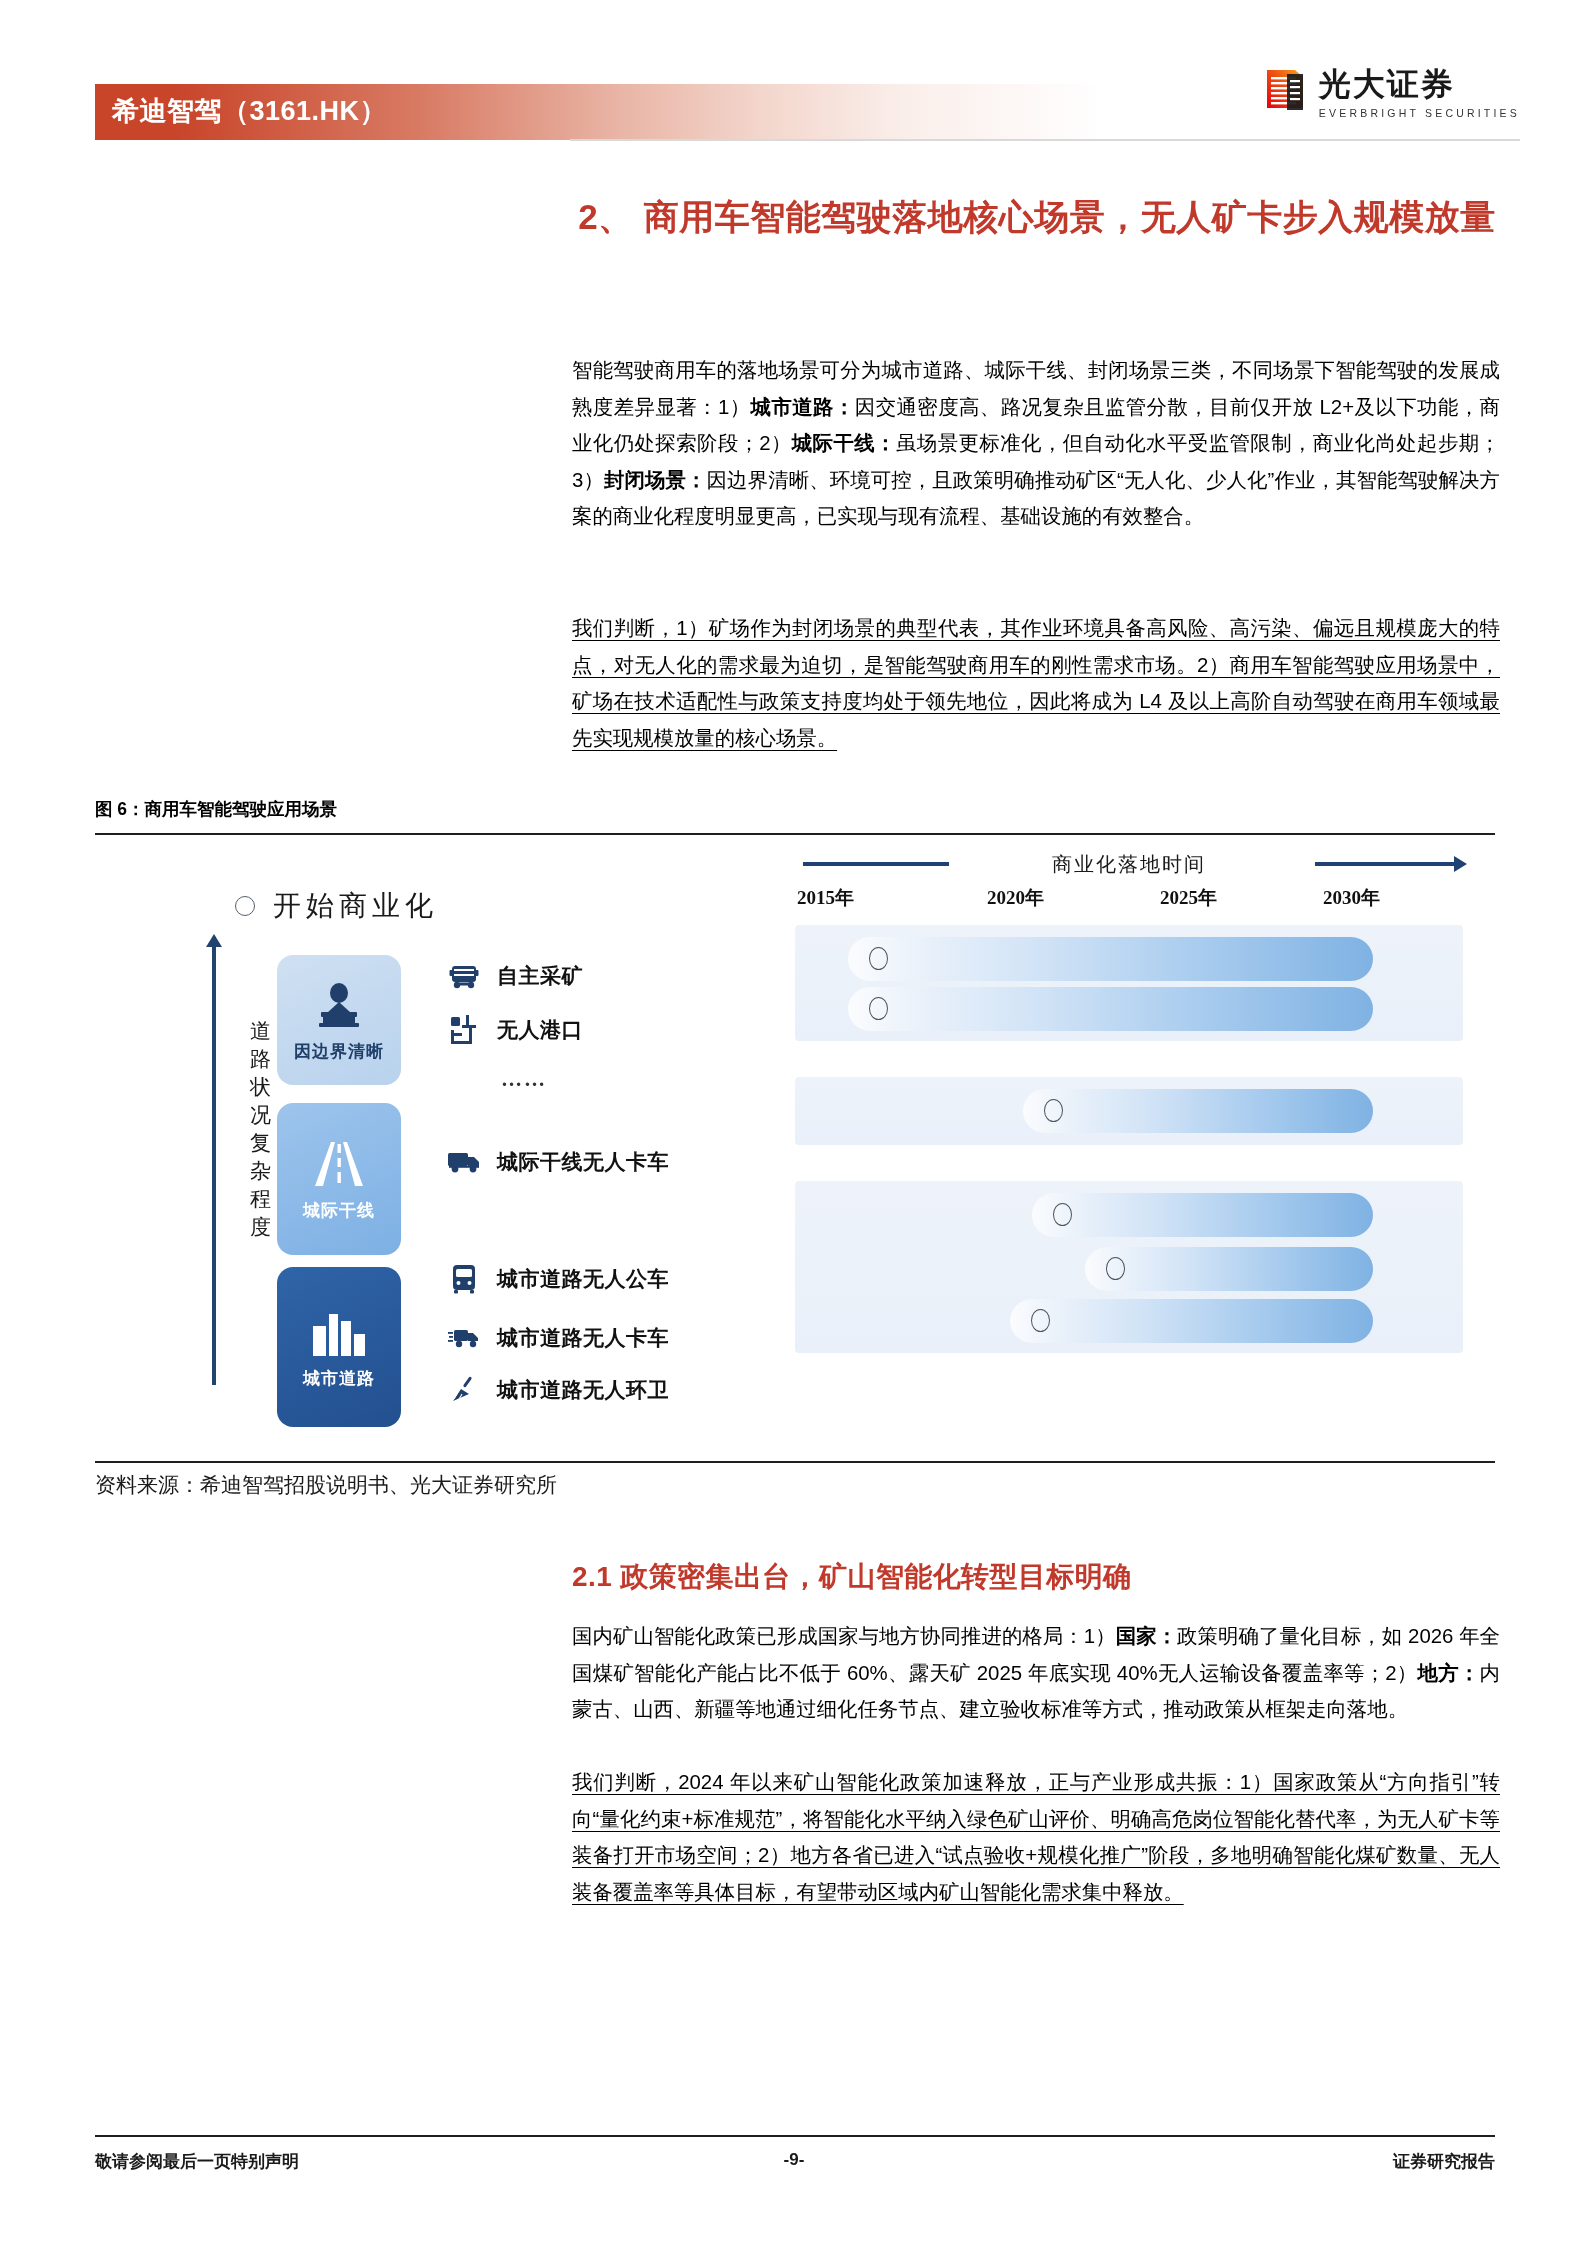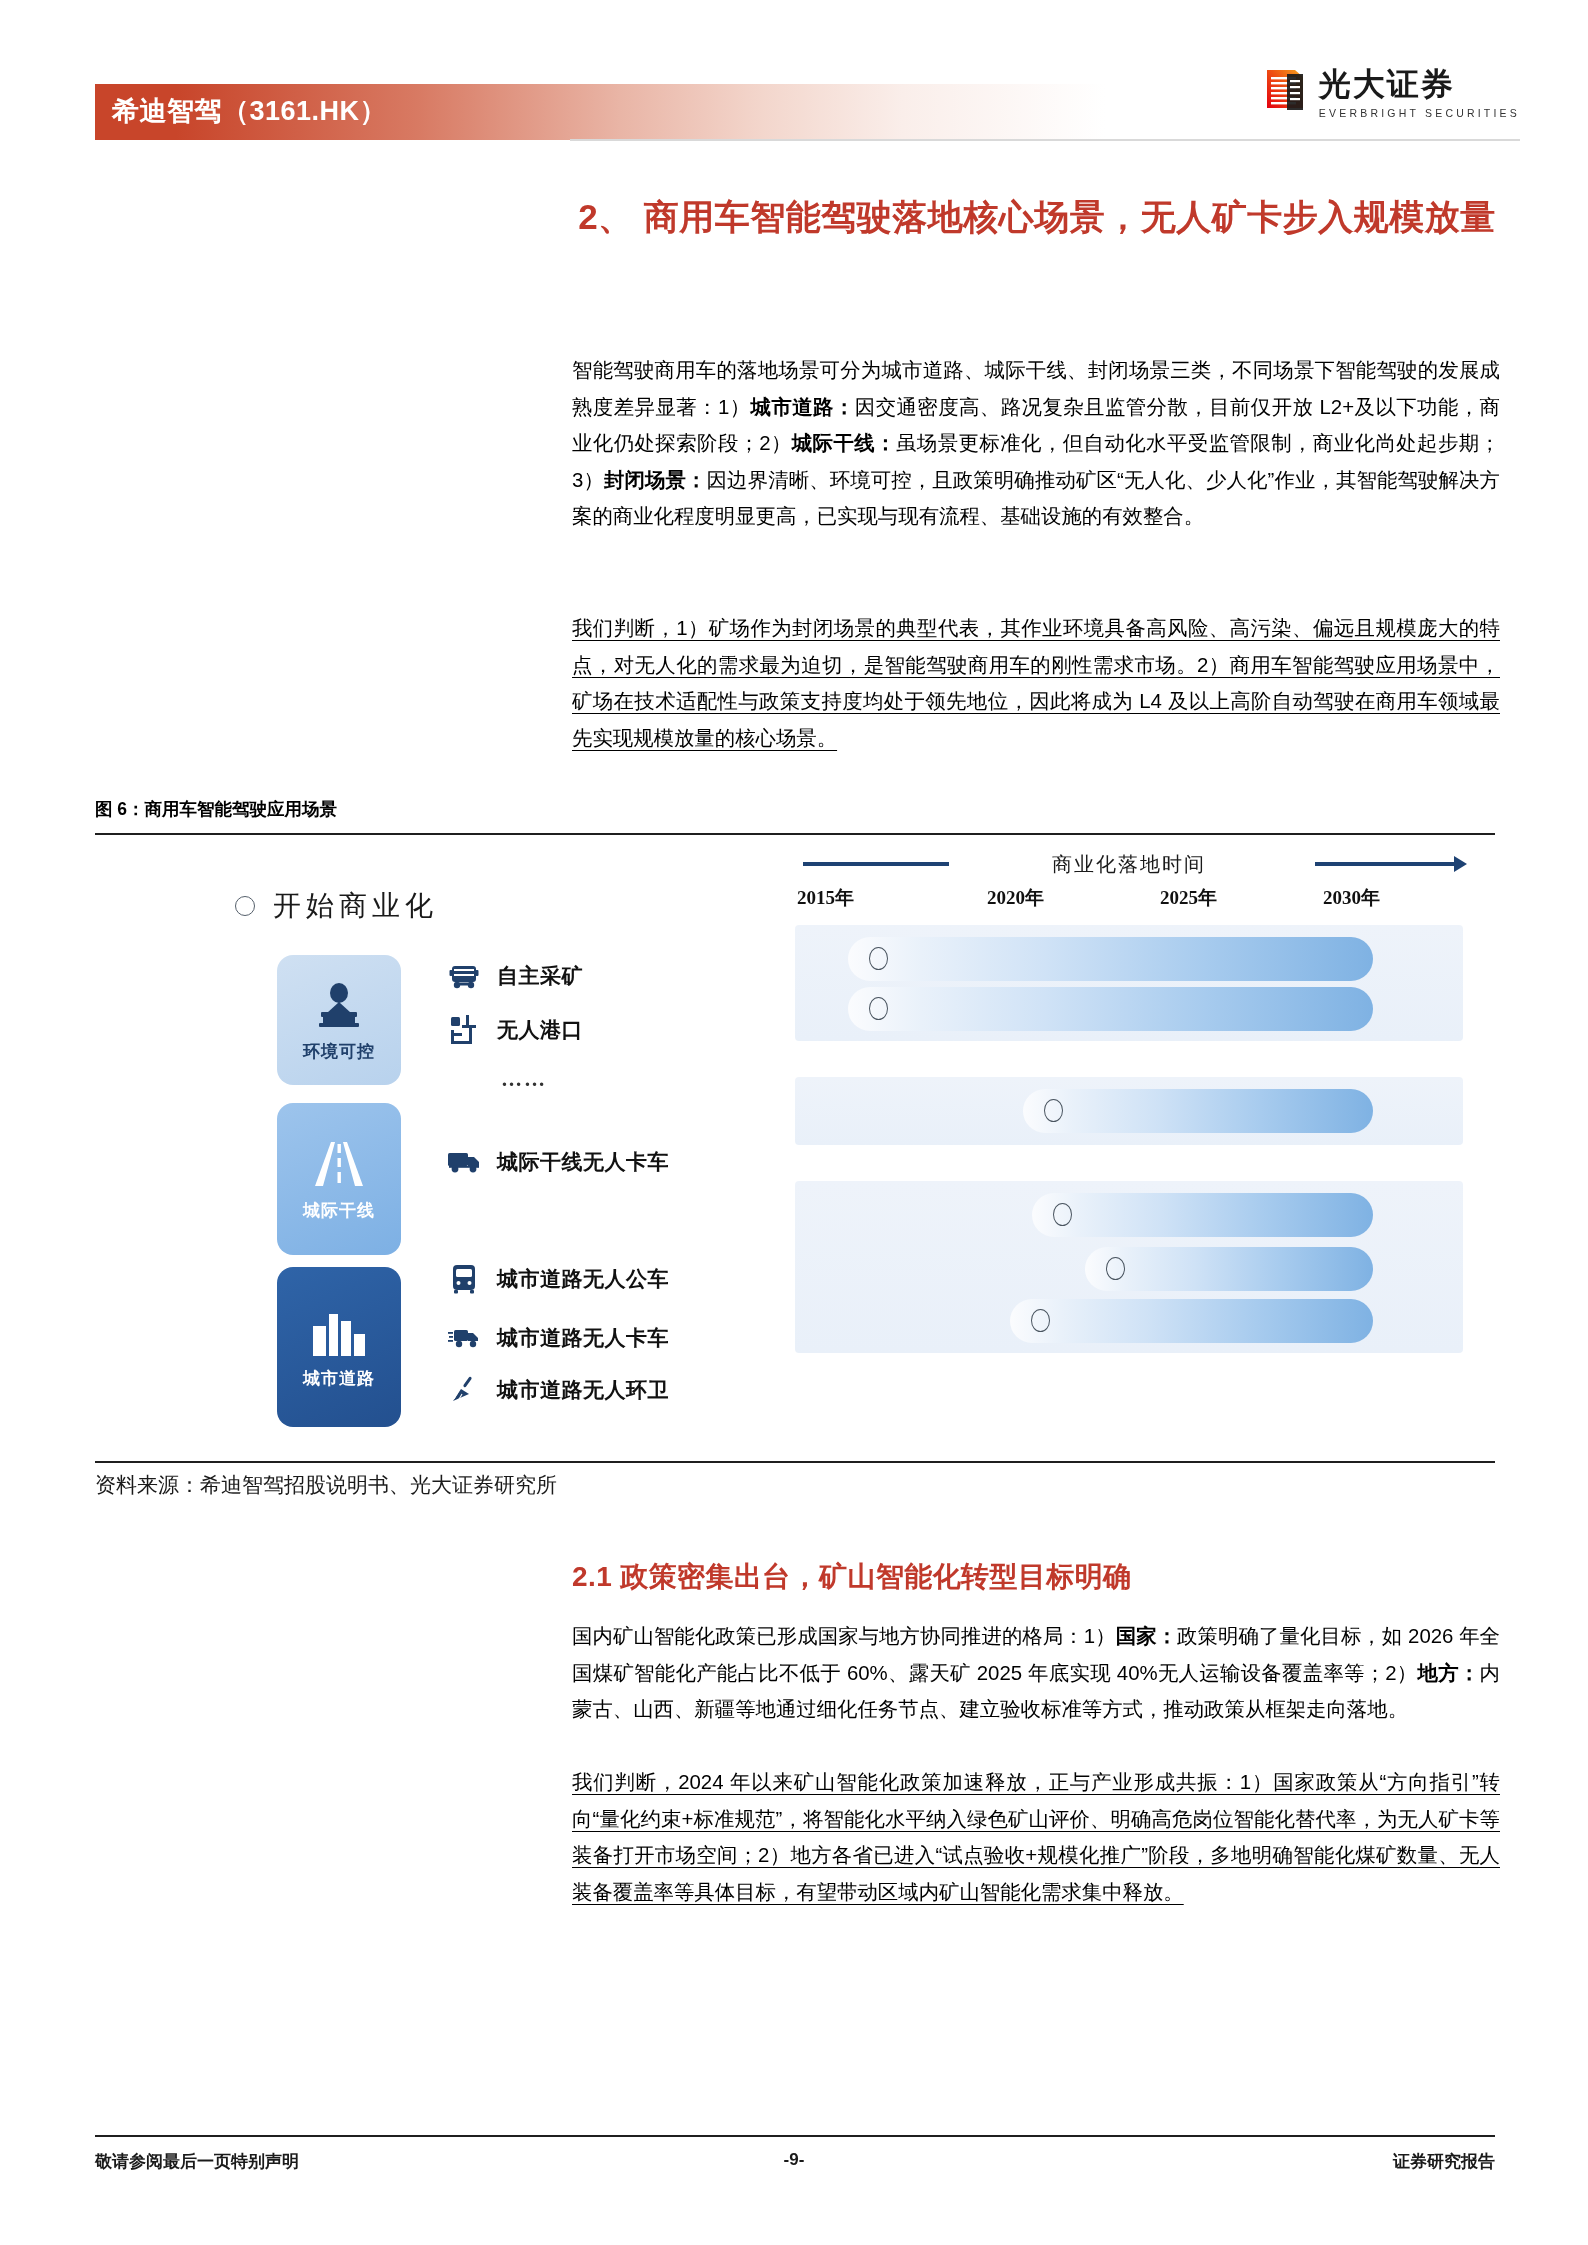--- a/index.html
+++ b/index.html
@@ -437,35 +437,39 @@
 <div class="fig-caption">图 6：商用车智能驾驶应用场景</div>
 <div class="fig-rule-top"></div>
 
 <div class="figure-area">
 
   <div class="legend">
     <span class="legend-circle"></span>
     <span class="legend-label">开始商业化</span>
   </div>
 
+  <div class="vaxis">
+    <div class="vaxis-arrow"></div>
+    <div class="vaxis-text">道路状况复杂程度</div>
+  </div>
 
   <div class="cards">
 
     <div class="card" id="card-0">
       <div class="card-icon">
         <svg width="52" height="52" viewBox="0 0 52 52" xmlns="http://www.w3.org/2000/svg" fill="#20406b">
           <ellipse cx="26" cy="13" rx="9" ry="10"></ellipse>
           <rect x="24.5" y="5" width="3" height="5"></rect>
           <path d="M26 22 L14 33 H38 Z"></path>
           <rect x="8" y="32" width="36" height="5" rx="1"></rect>
           <rect x="10" y="37" width="32" height="6"></rect>
           <rect x="6" y="43" width="40" height="4" rx="1"></rect>
         </svg>
       </div>
-      <div class="card-label">环境可控</div>
+      <div class="card-label">因边界清晰</div>
     </div>
 
     <div class="card" id="card-1">
       <div class="card-icon">
         <svg width="60" height="54" viewBox="0 0 60 54" xmlns="http://www.w3.org/2000/svg" fill="#ffffff">
           <path d="M20 4 L40 4 L52 48 L44 48 L34 4 Z" opacity="0"></path>
           <path d="M22 4 L26 4 L14 48 L6 48 Z"></path>
           <path d="M38 4 L34 4 L46 48 L54 48 Z"></path>
           <rect x="28.5" y="6" width="3.4" height="9"></rect>
           <rect x="28.5" y="20" width="3.4" height="9"></rect>

